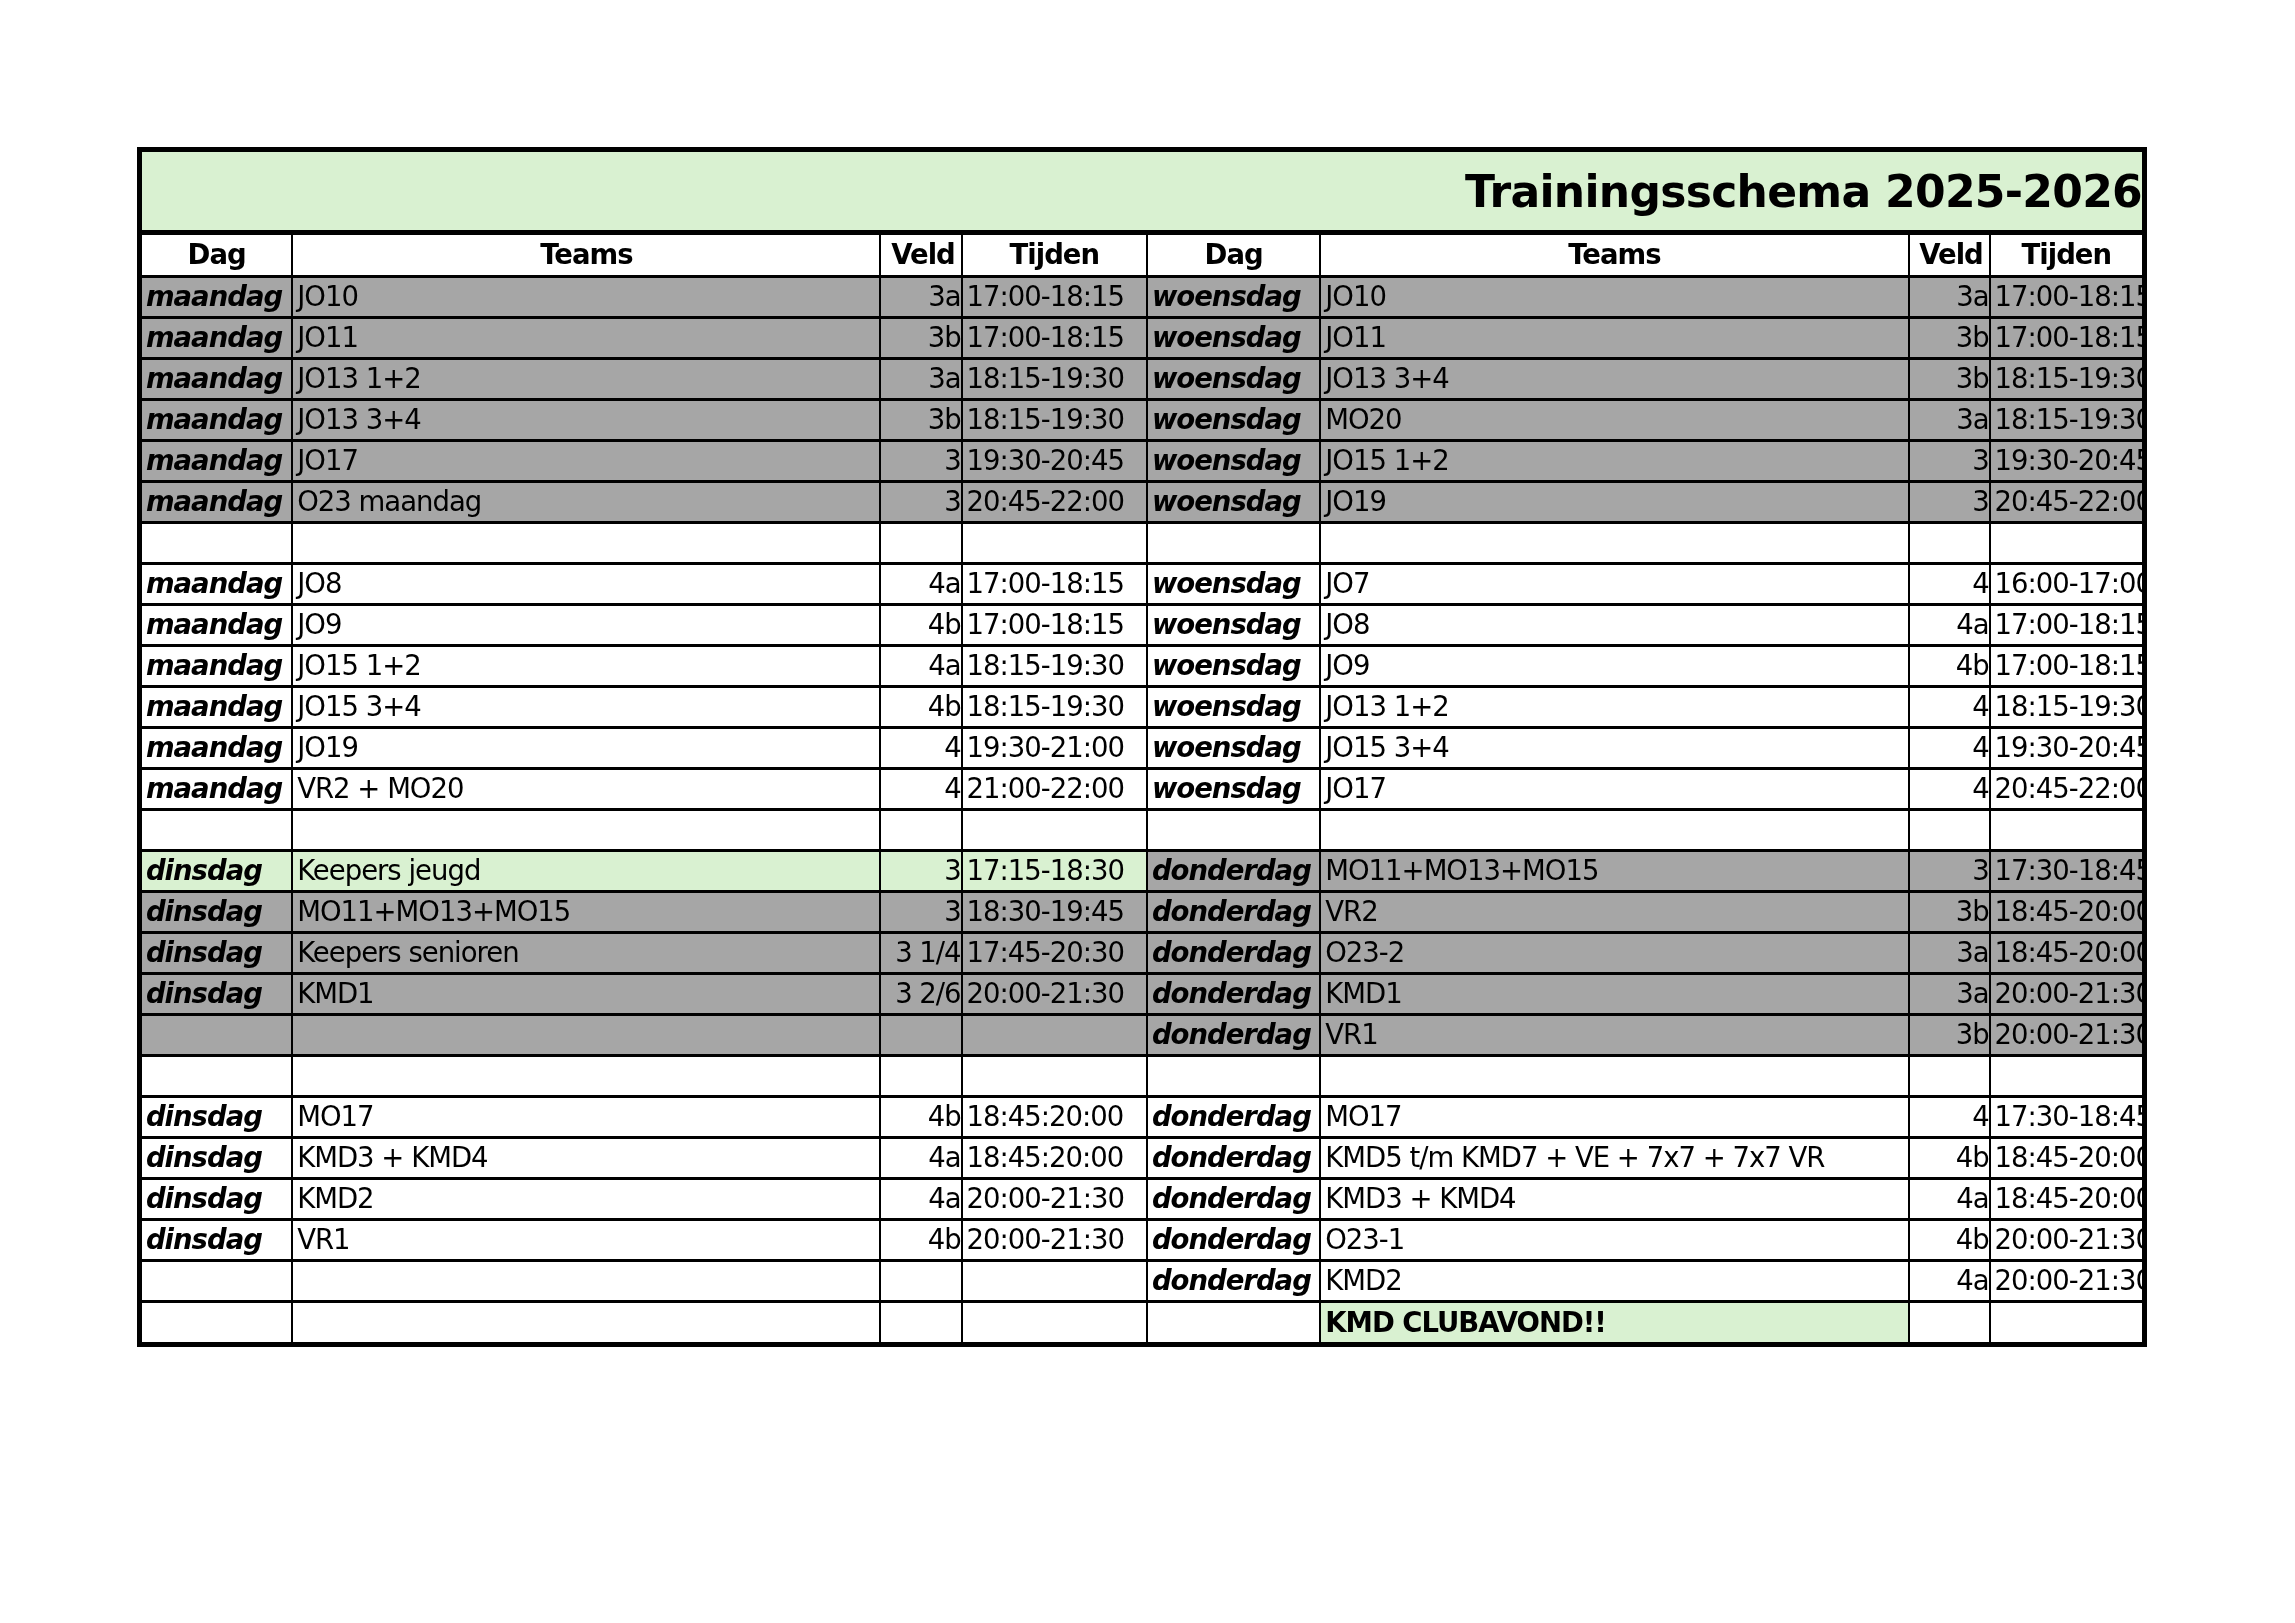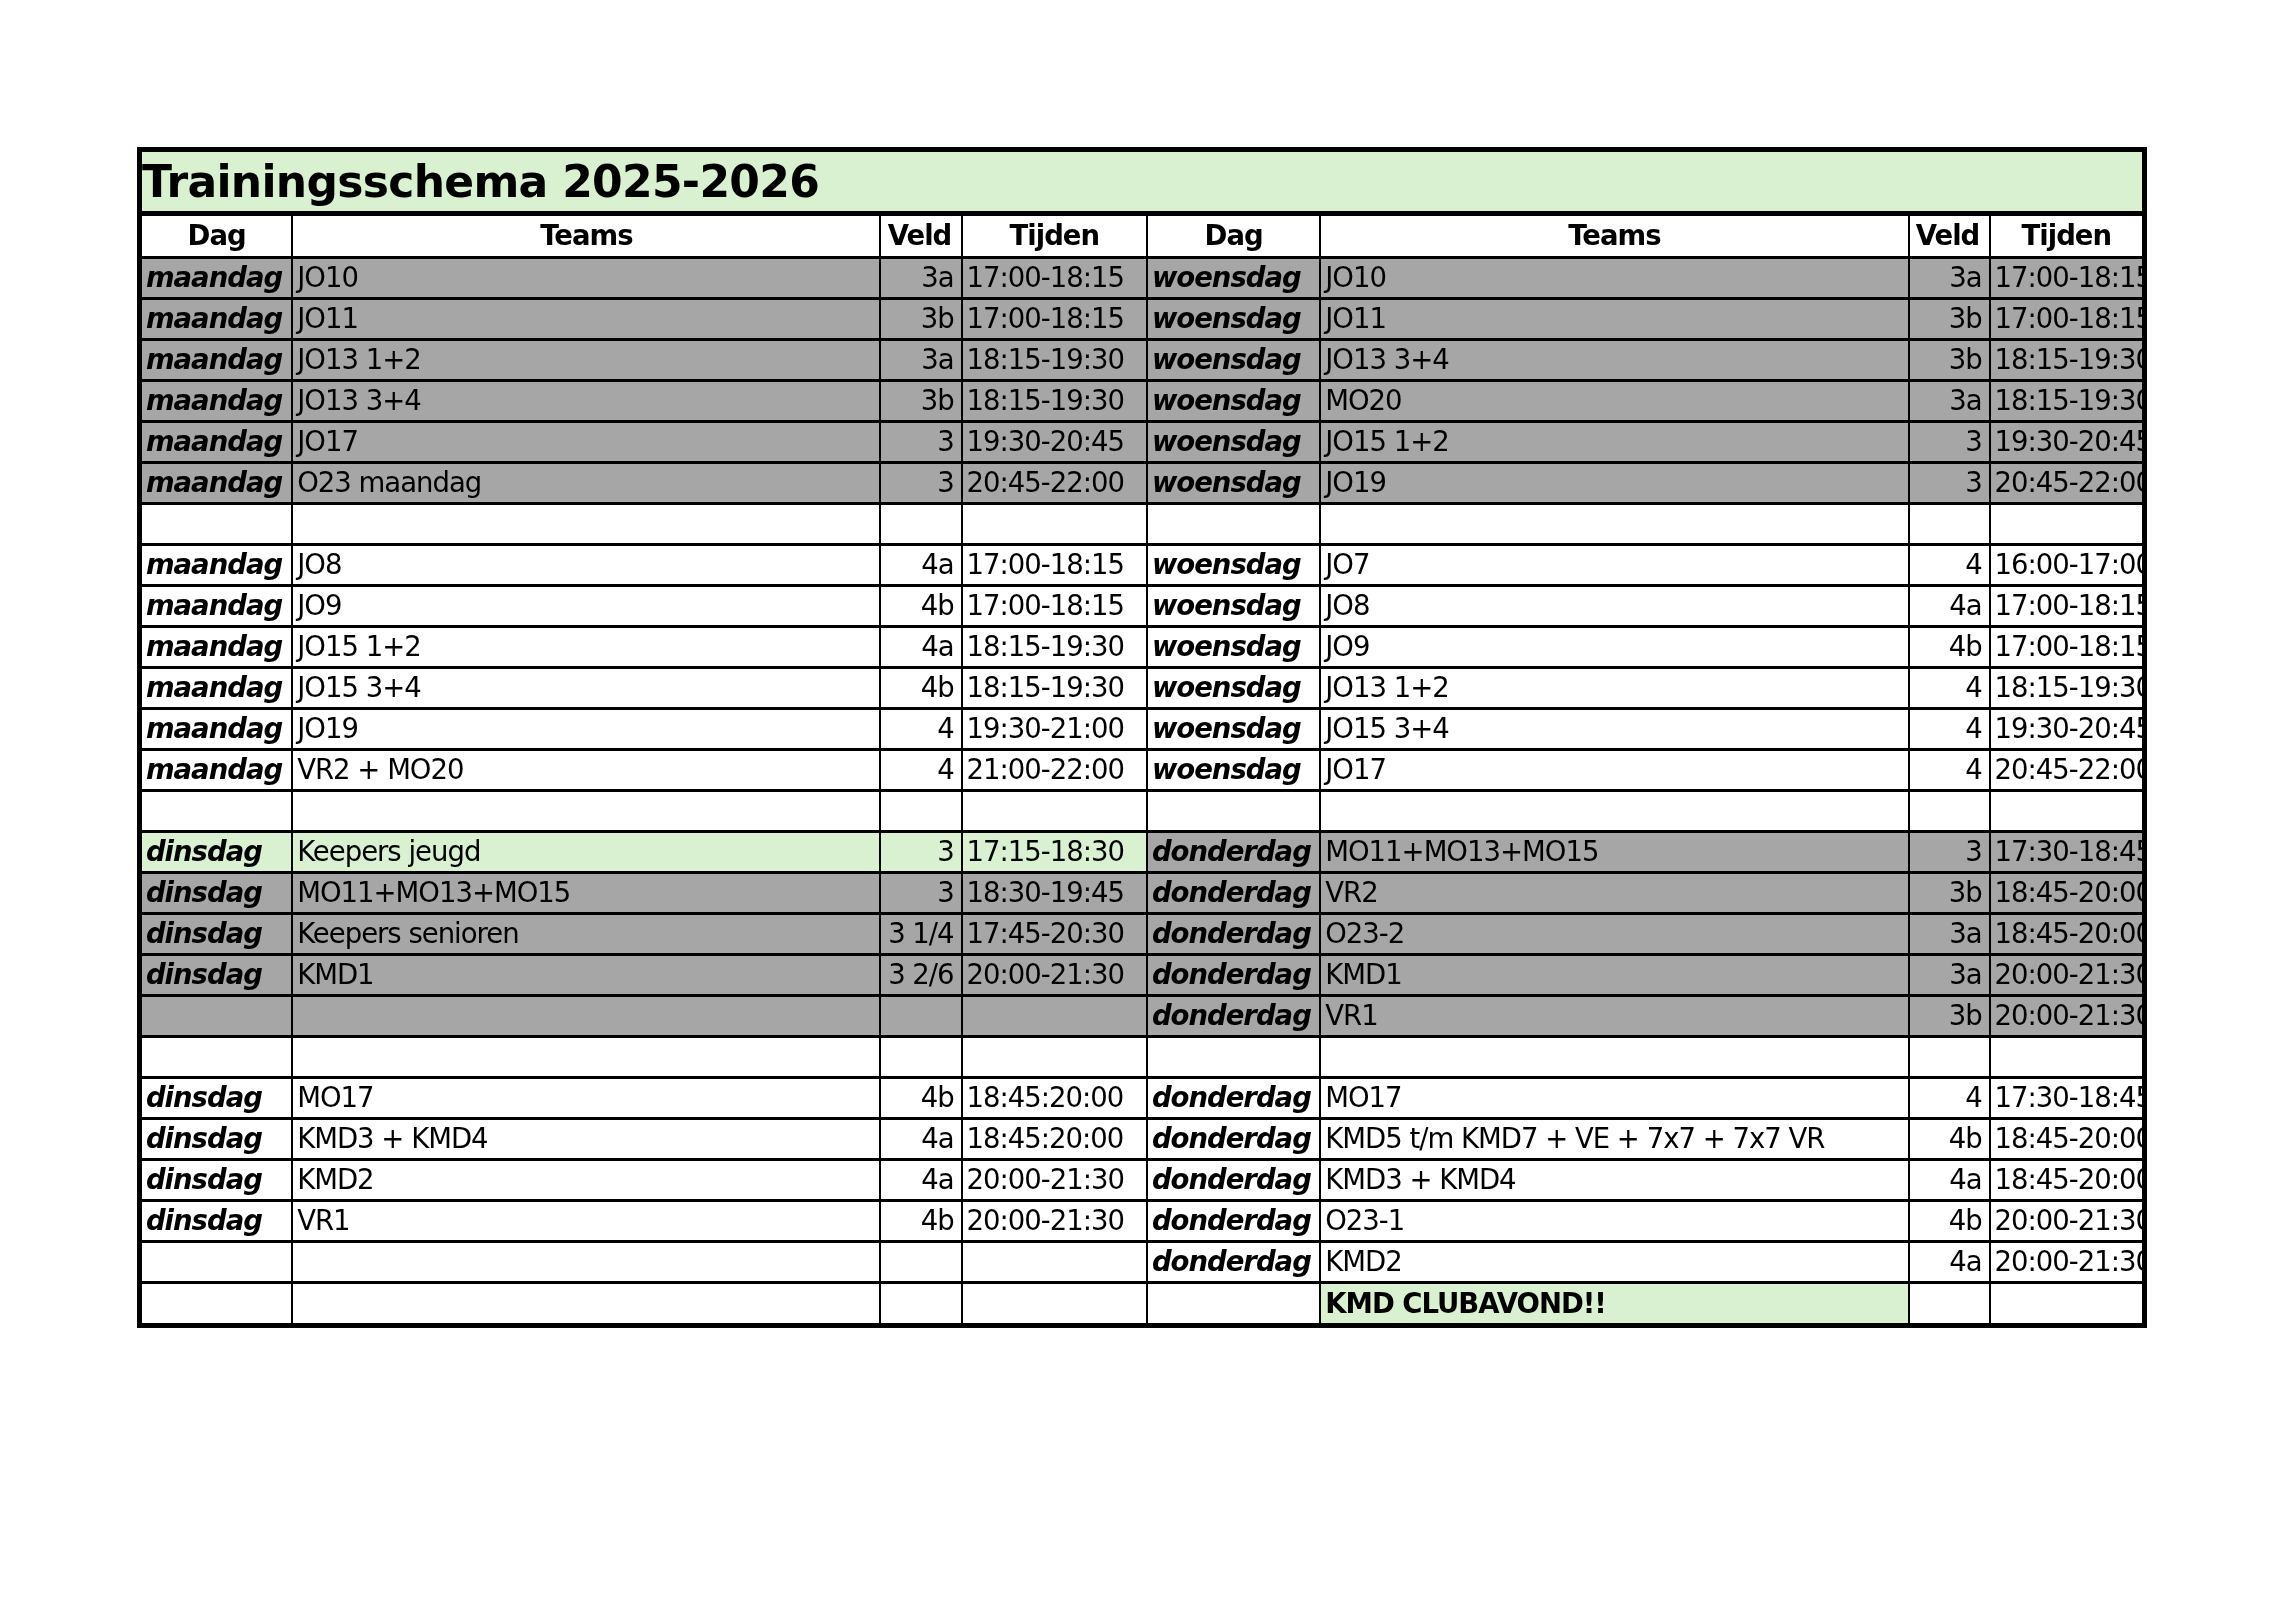--- a/index.html
+++ b/index.html
@@ -1,29 +1,29 @@
 <!DOCTYPE html>
 <html style="font-size:10.5px"><head>
 <meta charset="utf-8">
 <style>
   html, body { margin:0; padding:0; background:#ffffff; }
   body { width:2295px; height:1623px; position:relative; overflow:hidden;
          font-family:"DejaVu Sans", sans-serif; color:#000; }
   .sheet { position:absolute; left:137px; top:147px; width:2010px;
            border:5.9px solid #000; box-sizing:border-box; }
-  .title-row { height:64px; background:#d9f1d1; border-bottom:5.2px solid #000;
-               display:flex; align-items:center; justify-content:flex-start; box-sizing:border-box; }
+  .title-row { height:83px; background:#d9f1d1; border-bottom:5.2px solid #000;
+               display:flex; align-items:center; justify-content:flex-end; box-sizing:border-box; }
   .title { font-size:44px; font-weight:bold; letter-spacing:-0.7px; }
   table { border-collapse:collapse; width:100%; table-layout:fixed; }
   td { height:41px; padding:0 3.9px; font-size:27.5px; letter-spacing:-1px; white-space:nowrap;
        overflow:hidden; border-left:2.6px solid #000; border-top:3.9px solid #000; box-sizing:border-box; line-height:1; }
   td:first-child { border-left:none; }
   tr:first-child td { border-top:none; }
   td.dag { font-weight:bold;font-style:italic; }
-  td.veld { text-align:right; padding-right:7px; }
+  td.veld { text-align:right; padding-right:0; }
   td.hdr { font-weight:bold;text-align:center; }
   tr.grey td { background:#a6a6a6; }
   td.green { background:#d9f1d1 !important; }
   td.bold { font-weight:bold; }
 </style>
 </head>
 <body>
 
 <div class="sheet">
   <div class="title-row">

